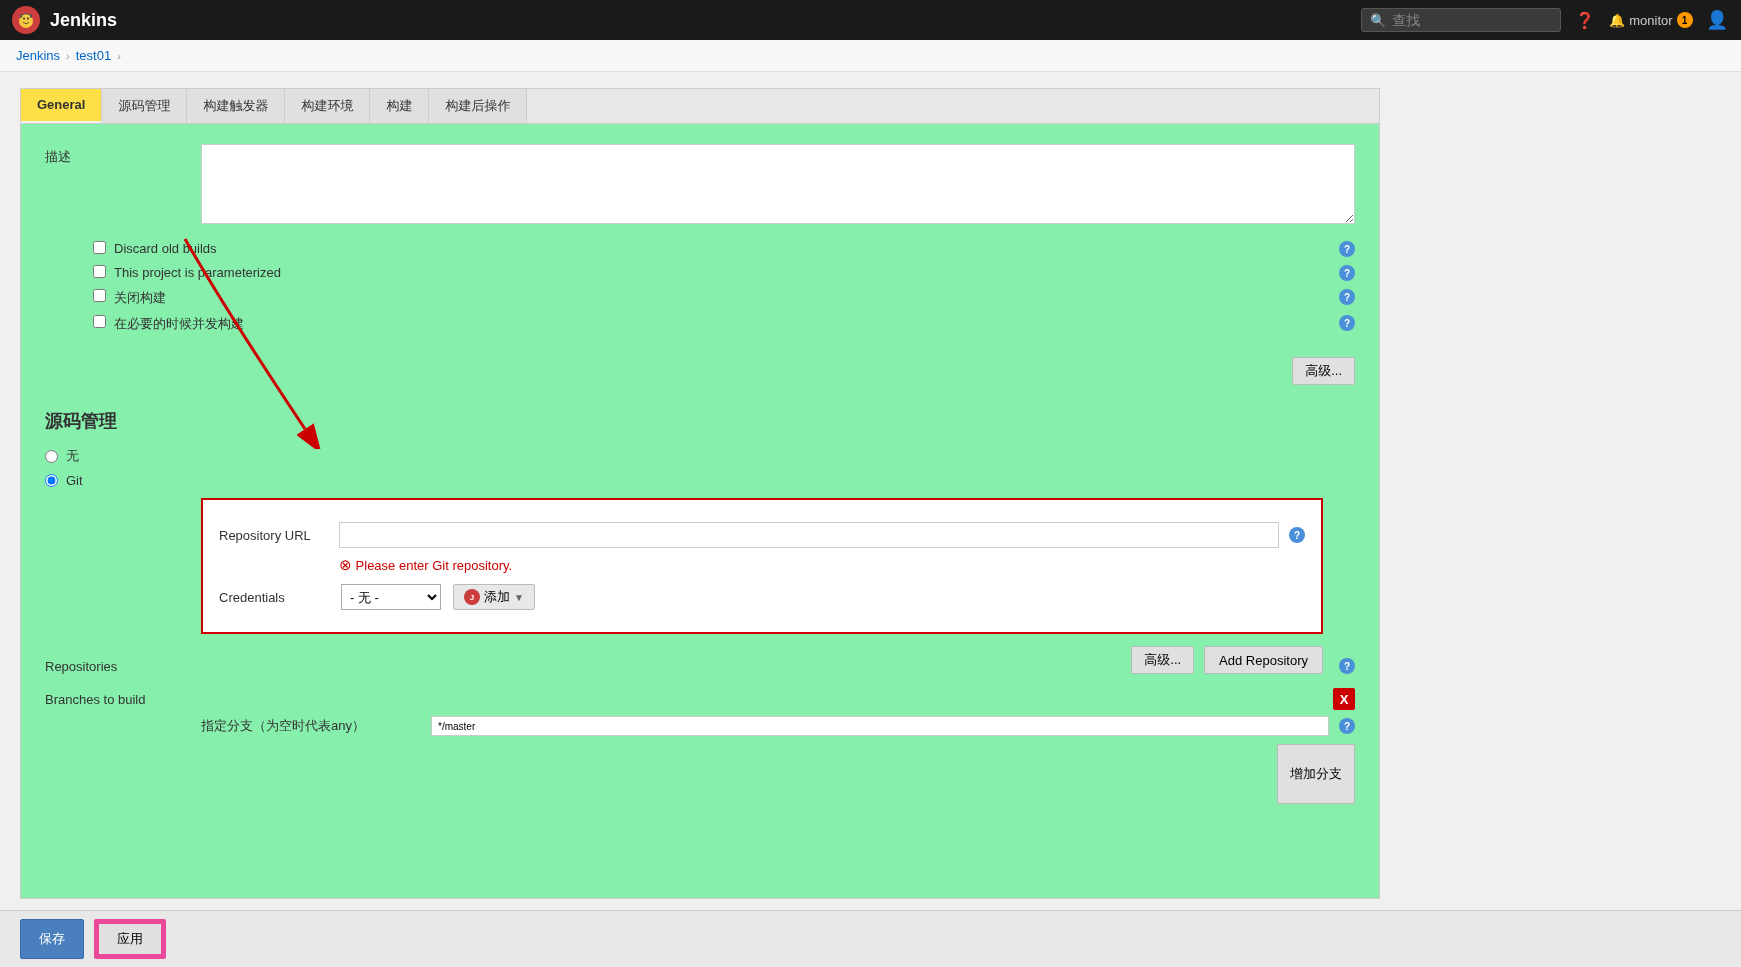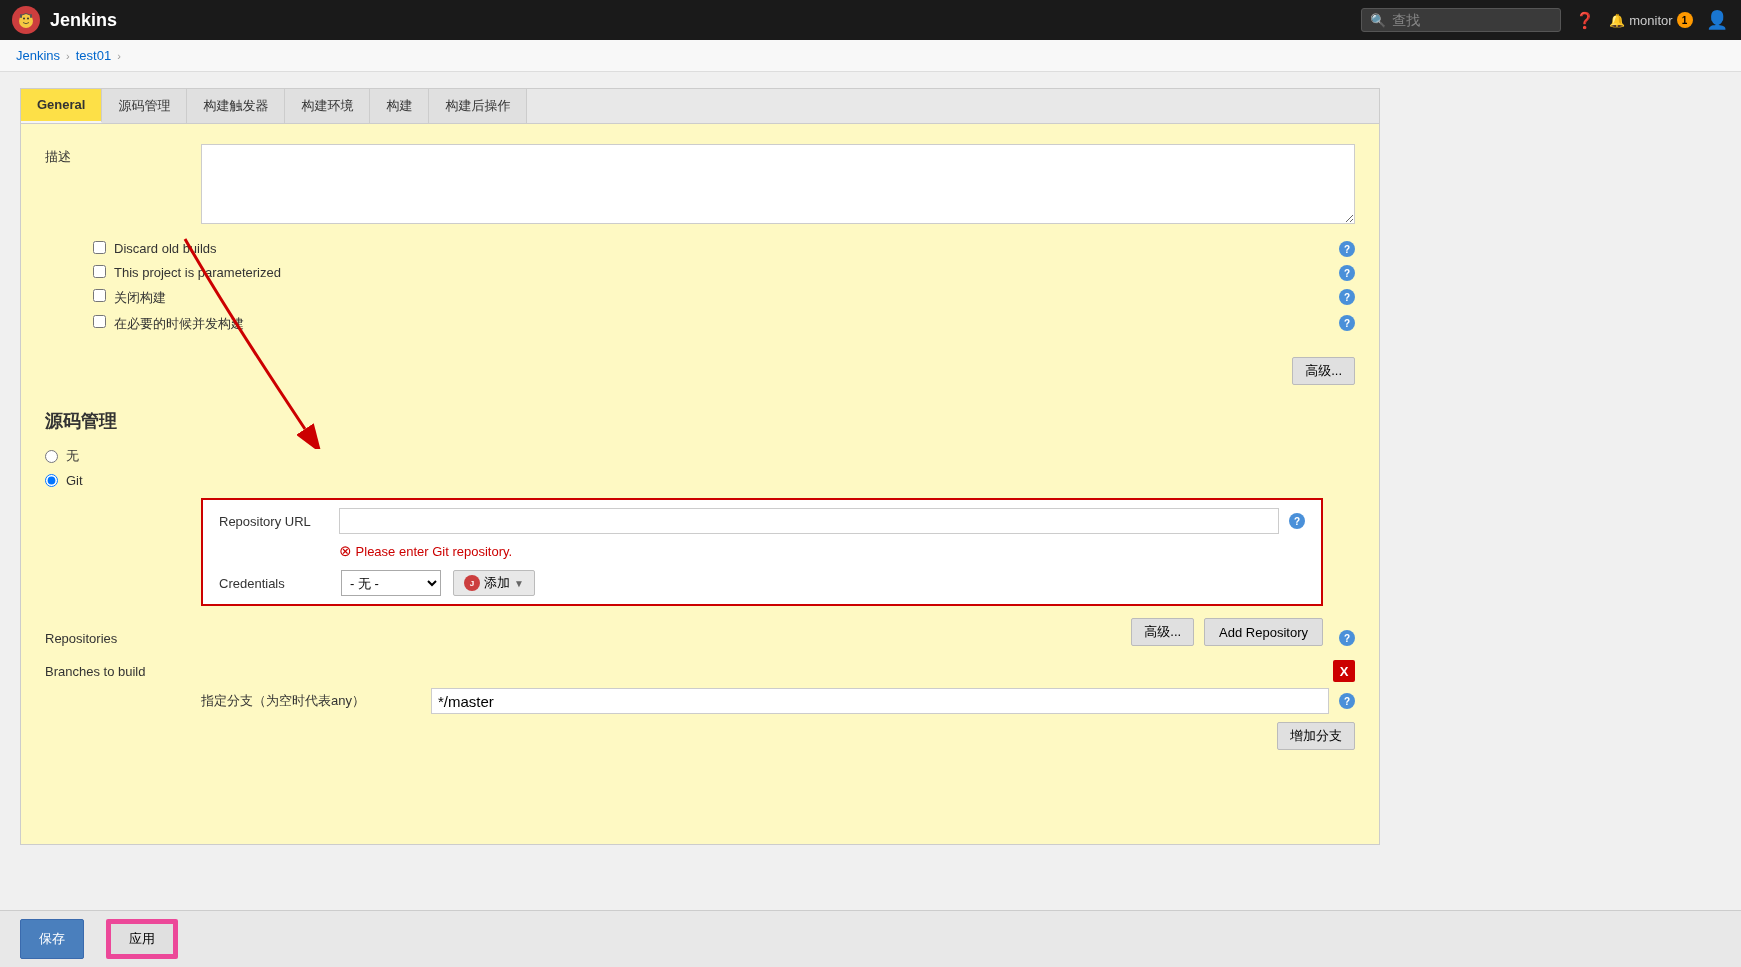--- a/index.html
+++ b/index.html
@@ -108,21 +108,21 @@
       color: #333;
     }
     .tab.active {
       background: #fde047;
       font-weight: 700;
       border-bottom: 2px solid #f5f5f5;
     }
 
     
     .form-panel {
-      background: #fef9c3;
+      background: #86efac;
       border: 1px solid #ccc;
       padding: 20px 24px;
     }
 
     
     .form-row {
       display: flex;
       align-items: flex-start;
       margin-bottom: 14px;
       gap: 16px;
@@ -203,21 +203,21 @@
       gap: 8px;
       margin-bottom: 8px;
       font-size: 13px;
     }
     .radio-row input[type="radio"] { margin: 0; }
 
     
     .repositories-box {
       border: 2px solid #cc0000;
       background: #fff;
-      padding: 8px 16px;
+      padding: 22px 16px;
       margin-bottom: 10px;
     }
     .repo-url-row {
       display: flex;
       align-items: center;
       gap: 10px;
       margin-bottom: 8px;
     }
     .repo-url-label {
       min-width: 110px;
@@ -315,58 +315,58 @@
       display: flex;
       align-items: center;
       gap: 10px;
     }
     .branches-label {
       min-width: 220px;
       font-size: 13px;
     }
     .branches-input {
       flex: 1;
-      height: 26px;
+      height: 20px;
       border: 1px solid #ccc;
       padding: 2px 6px;
-      font-size: 15px;
+      font-size: 10px;
       outline: none;
     }
     .delete-btn {
       background: #cc0000;
       color: #fff;
       border: none;
       width: 22px; height: 22px;
       font-size: 13px;
       font-weight: bold;
       cursor: pointer;
       border-radius: 2px;
       display: flex; align-items: center; justify-content: center;
     }
     .add-branch-btn {
       float: right;
-      padding: 4px 12px;
+      padding: 20px 12px;
       background: #e0e0e0;
       border: 1px solid #bbb;
       cursor: pointer;
       font-size: 13px;
       border-radius: 2px;
     }
 
     
     .bottom-actions {
       position: fixed;
       bottom: 0;
       left: 0;
       right: 0;
       background: #e8e8e8;
       border-top: 1px solid #ccc;
       padding: 8px 20px;
       display: flex;
-      gap: 22px;
+      gap: 10px;
     }
     .btn-save {
       padding: 6px 18px;
       background: #4a7fbd;
       color: #fff;
       border: 1px solid #3a6aad;
       cursor: pointer;
       font-size: 13px;
       border-radius: 2px;
     }

